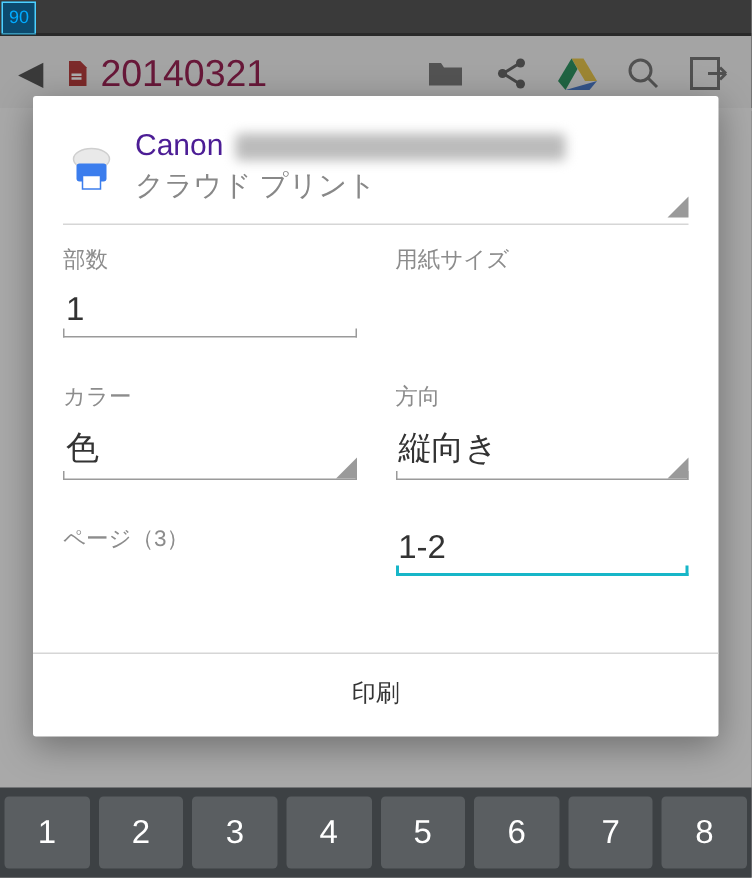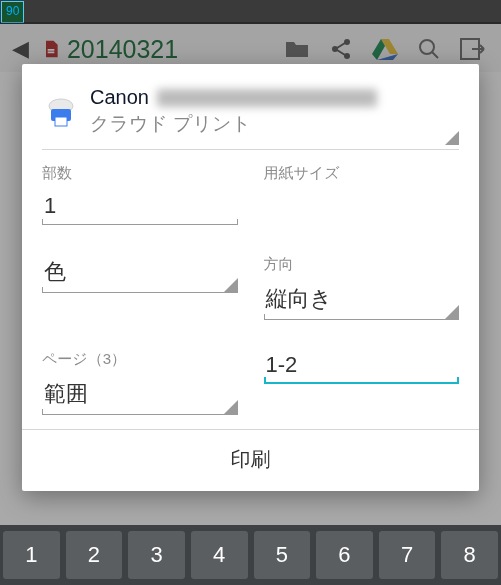--- a/index.html
+++ b/index.html
@@ -1,39 +1,39 @@
 <!DOCTYPE html>
 <html><head>
 <meta charset="utf-8">
 <style>
   * { box-sizing: border-box; margin: 0; padding: 0; font-family: -apple-system, "Helvetica Neue", Arial, sans-serif; }
   html, body { width: 501px; height: 585px; overflow: hidden; background: #3a3a3a; }
-  .status-bar { height: 22px; background: #14532d; color: #00aaff; font-size: 12px; padding: 2px 4px; border: 1px solid #4dd0ff; display: inline-block; margin: 1px; }
+  .status-bar { height: 22px; background: #0c4a6e; color: #00aaff; font-size: 12px; padding: 2px 4px; border: 1px solid #4dd0ff; display: inline-block; margin: 1px; }
   .app-bar {
     height: 50px; background: #f0f0f0; display: flex; align-items: center; padding: 0 6px;
     filter: grayscale(30%) brightness(0.95);
   }
   .app-bar .back { font-size: 22px; color: #555; padding: 4px 6px; }
   .app-bar .pdf-icon { width: 20px; height: 24px; margin: 0 6px; }
-  .app-bar .title { font-size: 25px; color: #15803d; flex: 0 0 auto; }
+  .app-bar .title { font-size: 25px; color: #be185d; flex: 0 0 auto; }
   .app-bar .spacer { flex: 1; }
   .app-bar .action { width: 44px; height: 44px; display: flex; align-items: center; justify-content: center; }
   .overlay {
     position: absolute; left: 0; right: 0; top: 22px; bottom: 0;
     background: rgba(0,0,0,0.28);
   }
   .dialog {
     position: absolute; left: 22px; right: 22px; top: 64px; bottom: 94px;
     background: #fff; border-radius: 2px; box-shadow: 0 6px 24px rgba(0,0,0,.35);
     display: flex; flex-direction: column;
   }
   .dlg-body { flex: 1; padding: 14px 20px 4px 20px; overflow: hidden; }
   .printer-row { display: flex; align-items: center; position: relative; padding: 8px 2px 8px 2px; }
   .printer-row .texts { margin-left: 12px; }
-  .printer-row .pname { font-size: 20px; color: #0f172a; display: flex; align-items: center; gap: 8px; }
+  .printer-row .pname { font-size: 20px; color: #4c1d95; display: flex; align-items: center; gap: 8px; }
   .blurred { filter: blur(4px); background: #bbb; color: #bbb; border-radius: 3px; display: inline-block; width: 220px; height: 18px; }
   .printer-row .psub { font-size: 19px; color: #888; margin-top: 2px; }
   .spinner-tri {
     position: absolute; right: 0; bottom: 0; width: 0; height: 0;
     border-left: 14px solid transparent; border-bottom: 14px solid #9a9a9a;
   }
   .sep { height: 1px; background: #d6d6d6; margin: 4px 0 10px 0; }
   .grid { display: grid; grid-template-columns: 1fr 1fr; column-gap: 22px; row-gap: 6px; gap: 26px; }
   .field { position: relative; padding-top: 4px; }
   .field .lbl { font-size: 15px; color: #8c8c8c; margin-bottom: 8px; display: block; }
@@ -51,21 +51,21 @@
   }
   .underline .corner-r {
     position: absolute; right: 0; bottom: 0; width: 1px; height: 6px; background: #9a9a9a;
   }
   .underline.focus::after { background: #17b6c8; height: 2px; }
   .underline.focus::before { background: #17b6c8; height: 7px; width: 2px; }
   .underline.focus .corner-r { background: #17b6c8; height: 7px; width: 2px; }
   .field .spinner-tri { bottom: 1px; }
   .dlg-footer {
     border-top: 1px solid #d6d6d6; text-align: center; padding: 16px 0 18px 0;
-    font-size: 20px; color: #333;
+    font-size: 16px; color: #333;
   }
   .bg-doc {
     position: absolute; left: 0; right: 0; top: 72px; bottom: 0; background: #efefef;
     color: #555; font-size: 12px; padding: 8px 14px; filter: blur(0.3px) brightness(0.98);
   }
   .keyboard {
     position: absolute; left: 0; right: 0; bottom: 0; height: 60px; background: #3d4144;
     display: flex;
   }
   .keyboard .key {
@@ -158,43 +158,39 @@
           <span>1</span>
           <span class="corner-r"></span>
         </div>
       </div>
 
       <div class="field">
         <span class="lbl">用紙サイズ</span>
       </div>
 
       <div class="field">
+        <span class="lbl">カラー</span>
         <div class="val underline">
           <span>色</span>
           <span class="corner-r"></span>
           <span class="spinner-tri"></span>
         </div>
       </div>
 
       <div class="field">
         <span class="lbl">方向</span>
         <div class="val underline">
           <span>縦向き</span>
           <span class="corner-r"></span>
           <span class="spinner-tri"></span>
         </div>
       </div>
 
       <div class="field">
         <span class="lbl">ページ（3）</span>
-        <div class="val underline">
-          <span>範囲</span>
-          <span class="corner-r"></span>
-          <span class="spinner-tri"></span>
-        </div>
       </div>
 
       <div class="field">
         <div class="val underline focus">
           <span>1-2</span>
           <span class="corner-r"></span>
         </div>
       </div>
     </div>
   </div>

